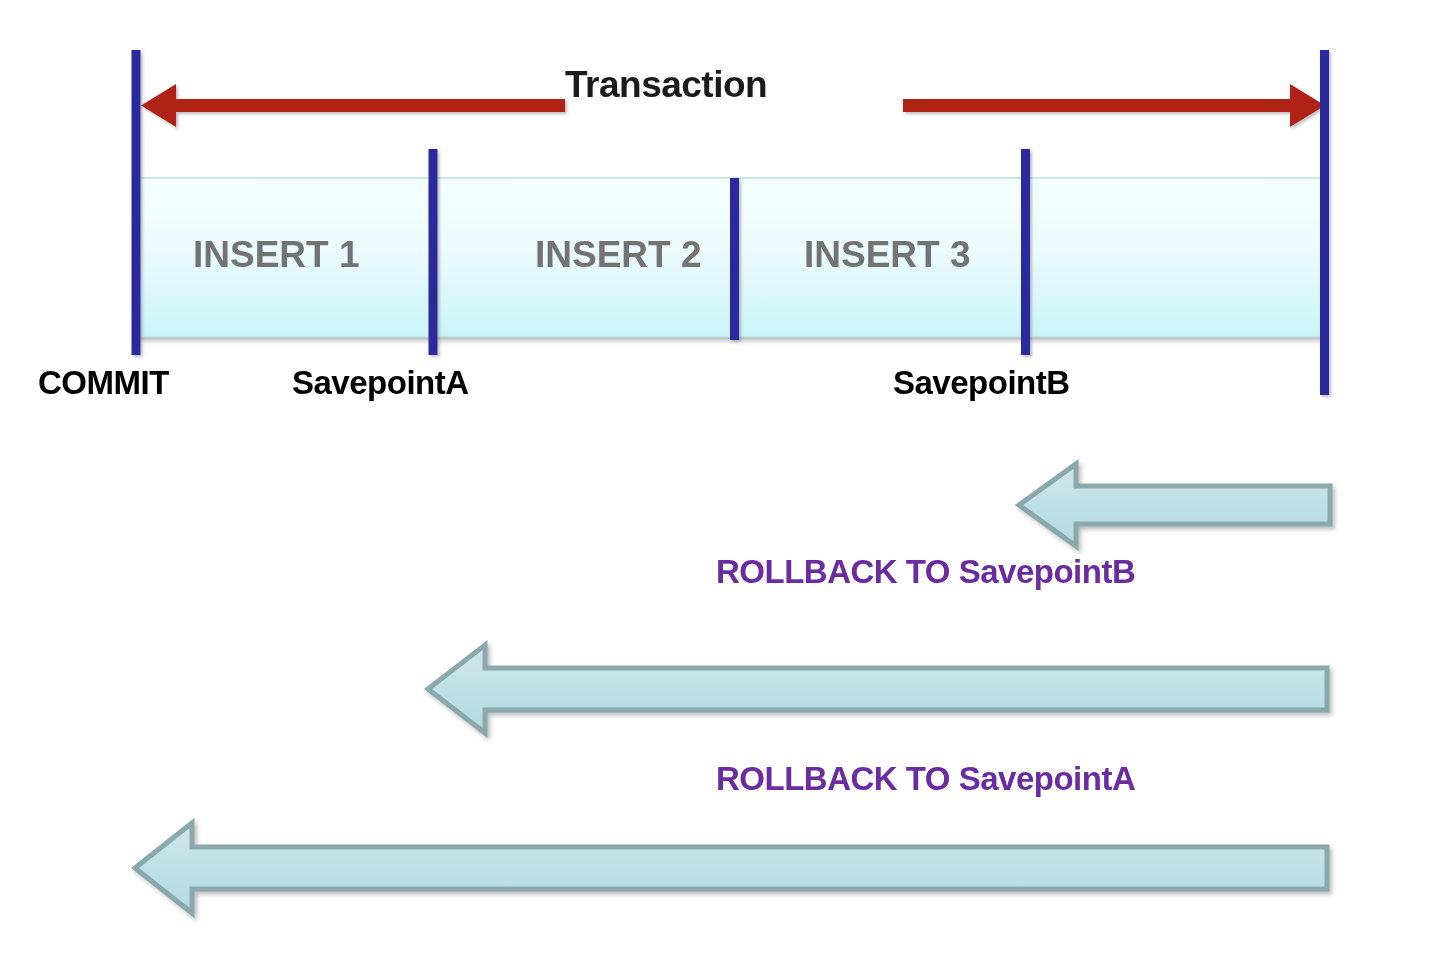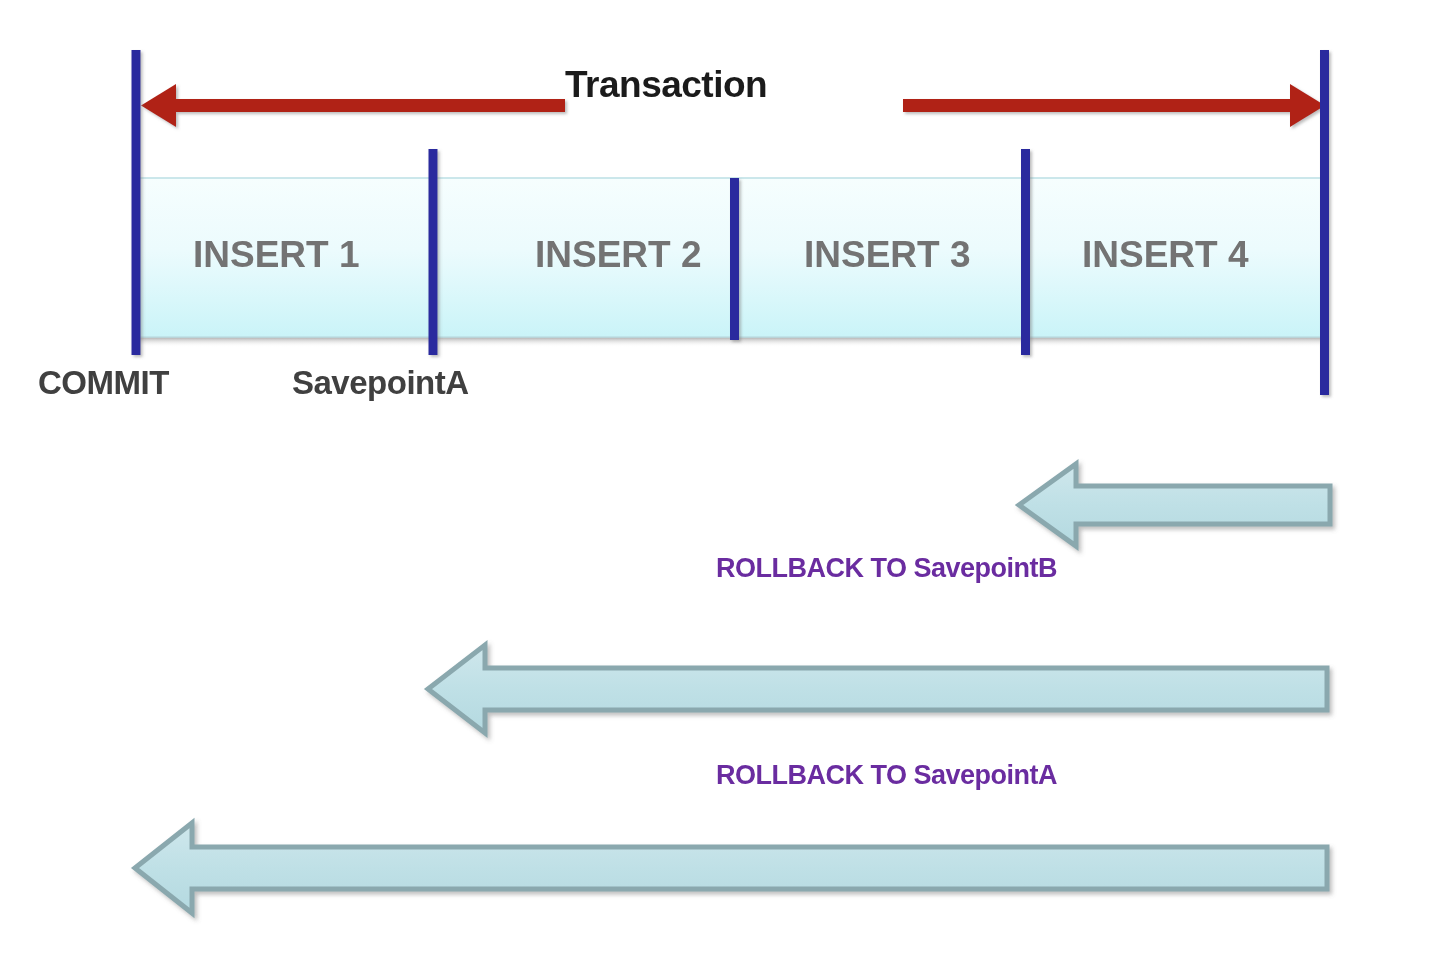--- a/index.html
+++ b/index.html
@@ -44,25 +44,25 @@
     top: 234px;
     font-size: 37px;
     font-weight: bold;
     color: #737373;
     letter-spacing: 0px;
     white-space: nowrap;
   }
   .sp-label {
     font-size: 33px;
     font-weight: bold;
-    color: #404040;
+    color: #000000;
     letter-spacing: -0.5px;
   }
   .rb-label {
-    font-size: 27px;
+    font-size: 33px;
     font-weight: bold;
     color: #6a2ca0;
     letter-spacing: -0.5px;
   }
 </style>
 </head>
 <body>
 
 <div id="stage">
 
@@ -126,21 +126,21 @@
 
       <path d="M 135 868 L 192 823 L 192 847 L 1327 847 L 1327 889 L 192 889 L 192 913 Z" fill="url(#rbGrad)" stroke="#8aa8ae" stroke-width="5" stroke-linejoin="miter" filter="url(#softShadow)"></path>
     </g>
   </svg>
 
   <div class="txt title-transaction">Transaction</div>
 
   <div class="insert-label" style="left:193px;">INSERT 1</div>
   <div class="insert-label" style="left:487px;margin-left:48px;">INSERT 2</div>
   <div class="insert-label" style="left:804px;">INSERT 3</div>
-  <div class="insert-label" style="left:1082px;">INSERT 4</div>
 
   <div class="txt sp-label" style="left:38px; top:366px;">COMMIT</div>
   <div class="txt sp-label" style="left:292px; top:366px;">SavepointA</div>
+  <div class="txt sp-label" style="left:893px; top:366px;">SavepointB</div>
 
   <div class="txt rb-label" style="left:716px; top:555px;">ROLLBACK TO SavepointB</div>
   <div class="txt rb-label" style="left:716px; top:762px;">ROLLBACK TO SavepointA</div>
 
 </div>
 
 </body></html>

